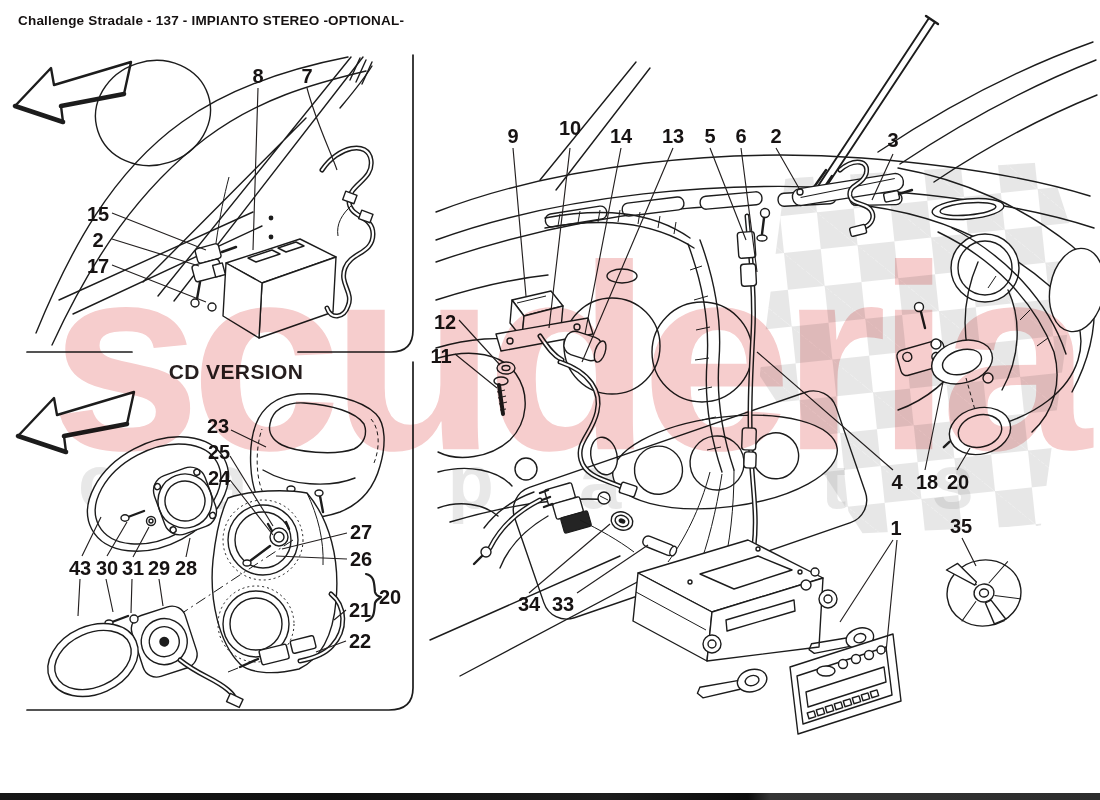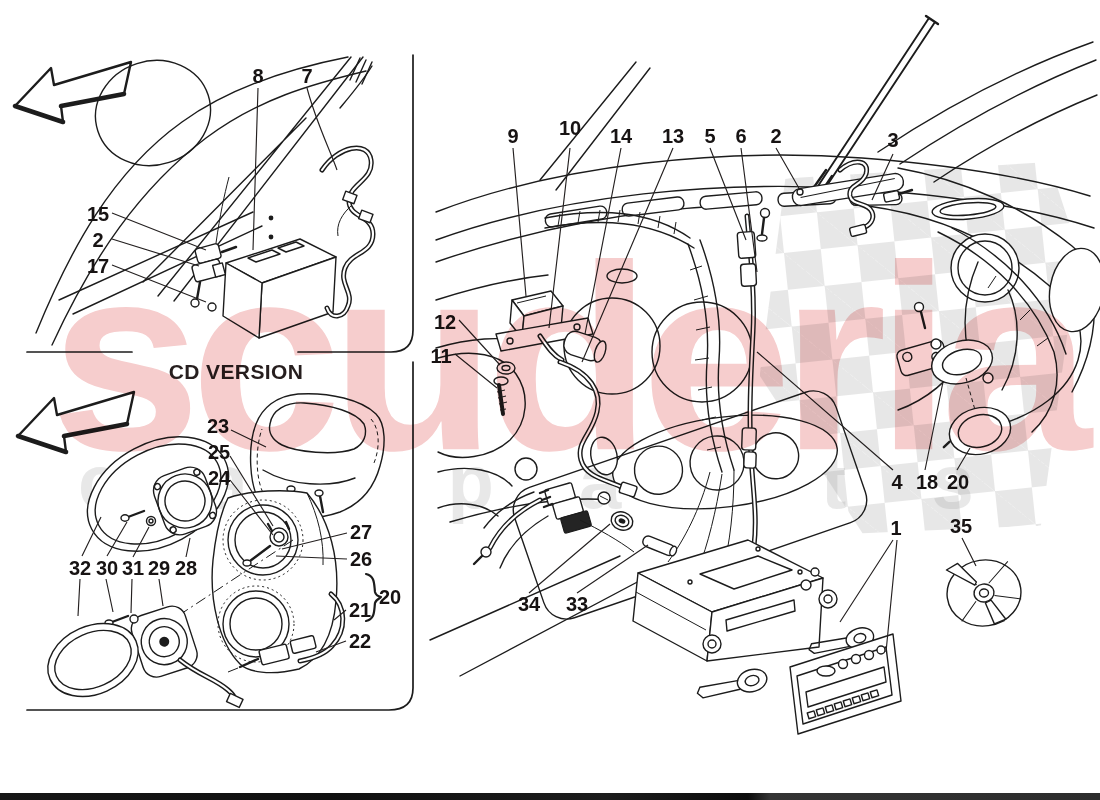--- a/index.html
+++ b/index.html
@@ -377,20 +377,21 @@
     <path class="ldr" d="M513,148 L526,296 M570,148 L549,328 M621,148 L585,334 M673,148 L582,362
          M710,148 L746,240 M741,148 L757,272 M776,148 L800,190 M893,154 L872,200
          M459,320 L500,365 M455,354 L497,388
          M893,470 L757,352 M925,470 L943,382 M957,470 L970,448
          M893,540 L840,622 M897,540 L886,652 M962,538 L976,566
          M529,593 L610,524 M577,593 L648,545"></path>
   </svg>
 
   <div class="brand">scuderia</div>
 
+  <div class="title">Challenge Stradale - 137 - IMPIANTO STEREO -OPTIONAL-</div>
   <div class="verlab l2">CD VERSION</div>
 
   <div id="callouts">
       <span class="callout" style="left: 258px; top: 76px;">8</span>
       <span class="callout" style="left: 307px; top: 76px;">7</span>
       <span class="callout" style="left: 98px; top: 214px;">15</span>
       <span class="callout" style="left: 98px; top: 240px;">2</span>
       <span class="callout" style="left: 98px; top: 266px;">17</span>
       <span class="callout" style="left: 513px; top: 136px;">9</span>
       <span class="callout" style="left: 570px; top: 128px;">10</span>
@@ -401,27 +402,27 @@
       <span class="callout" style="left: 776px; top: 136px;">2</span>
       <span class="callout" style="left: 893px; top: 140px;">3</span>
       <span class="callout" style="left: 445px; top: 322px;">12</span>
       <span class="callout" style="left: 441px; top: 356px;">11</span>
       <span class="callout" style="left: 897px; top: 482px;">4</span>
       <span class="callout" style="left: 927px; top: 482px;">18</span>
       <span class="callout" style="left: 958px; top: 482px;">20</span>
       <span class="callout" style="left: 896px; top: 528px;">1</span>
       <span class="callout" style="left: 961px; top: 526px;">35</span>
       <span class="callout" style="left: 529px; top: 604px;">34</span>
-      <span class="callout" style="left: 577px; top: 604px;">33</span>
+      <span class="callout" style="left: 563px; top: 604px;">33</span>
       <span class="callout" style="left: 218px; top: 426px;">23</span>
       <span class="callout" style="left: 219px; top: 452px;">25</span>
       <span class="callout" style="left: 219px; top: 478px;">24</span>
       <span class="callout" style="left: 361px; top: 532px;">27</span>
       <span class="callout" style="left: 361px; top: 559px;">26</span>
-      <span class="callout" style="left: 80px; top: 568px;">32</span>
+      <span class="callout" style="left: 80px; top: 568px;">43</span>
       <span class="callout" style="left: 107px; top: 568px;">30</span>
       <span class="callout" style="left: 133px; top: 568px;">31</span>
       <span class="callout" style="left: 159px; top: 568px;">29</span>
       <span class="callout" style="left: 186px; top: 568px;">28</span>
       <span class="callout" style="left: 390px; top: 597px;">20</span>
       <span class="callout" style="left: 360px; top: 610px;">21</span>
       <span class="callout" style="left: 360px; top: 641px;">22</span>
     </div>
 
   <div class="edgebar"></div>

